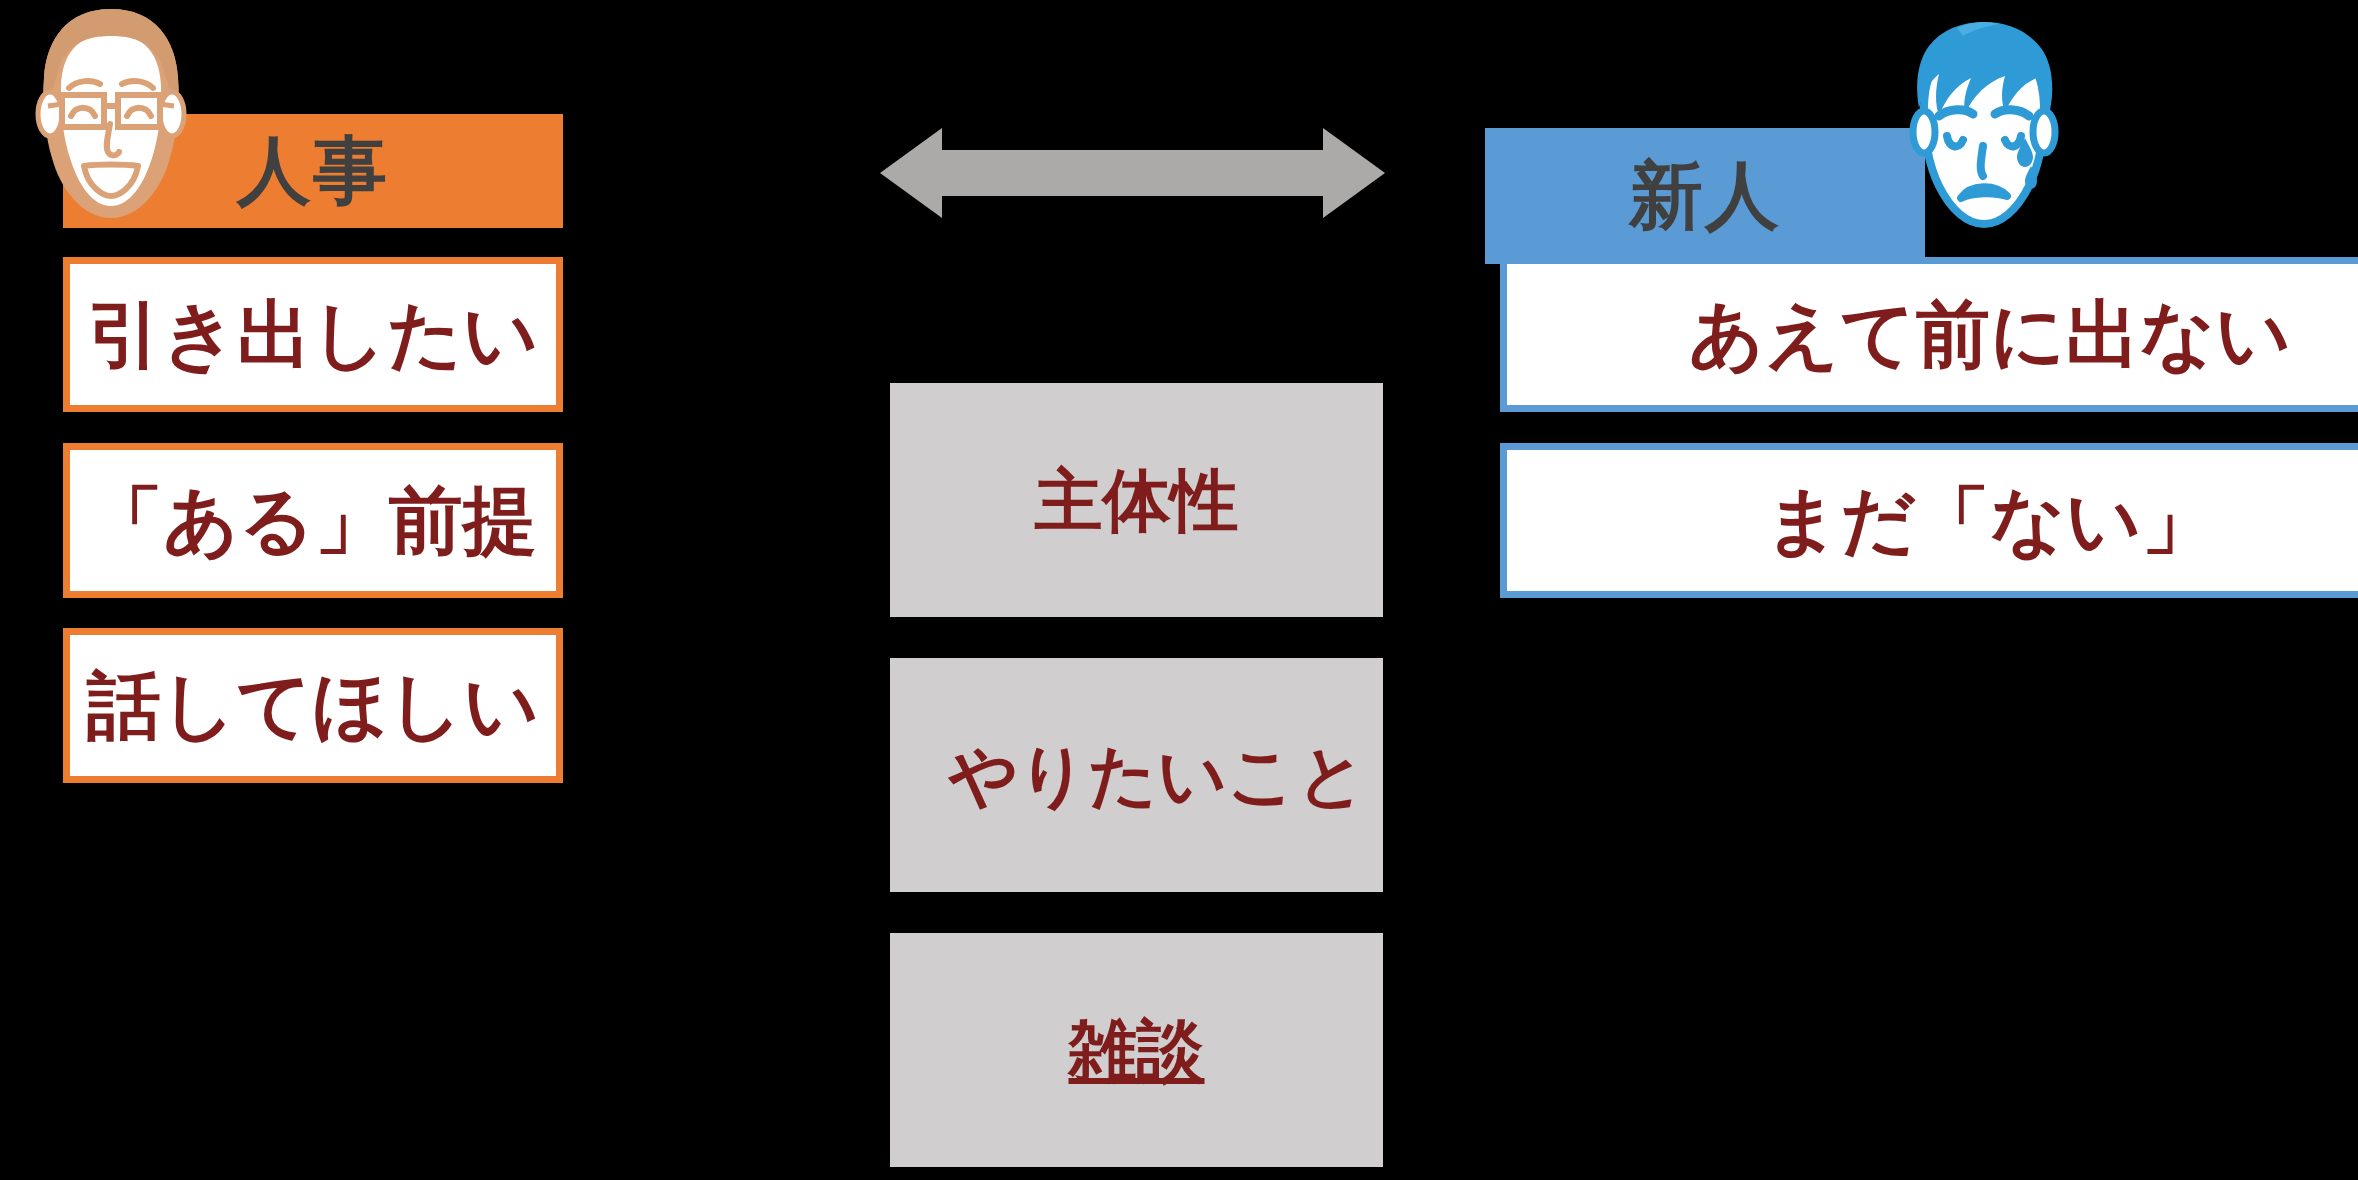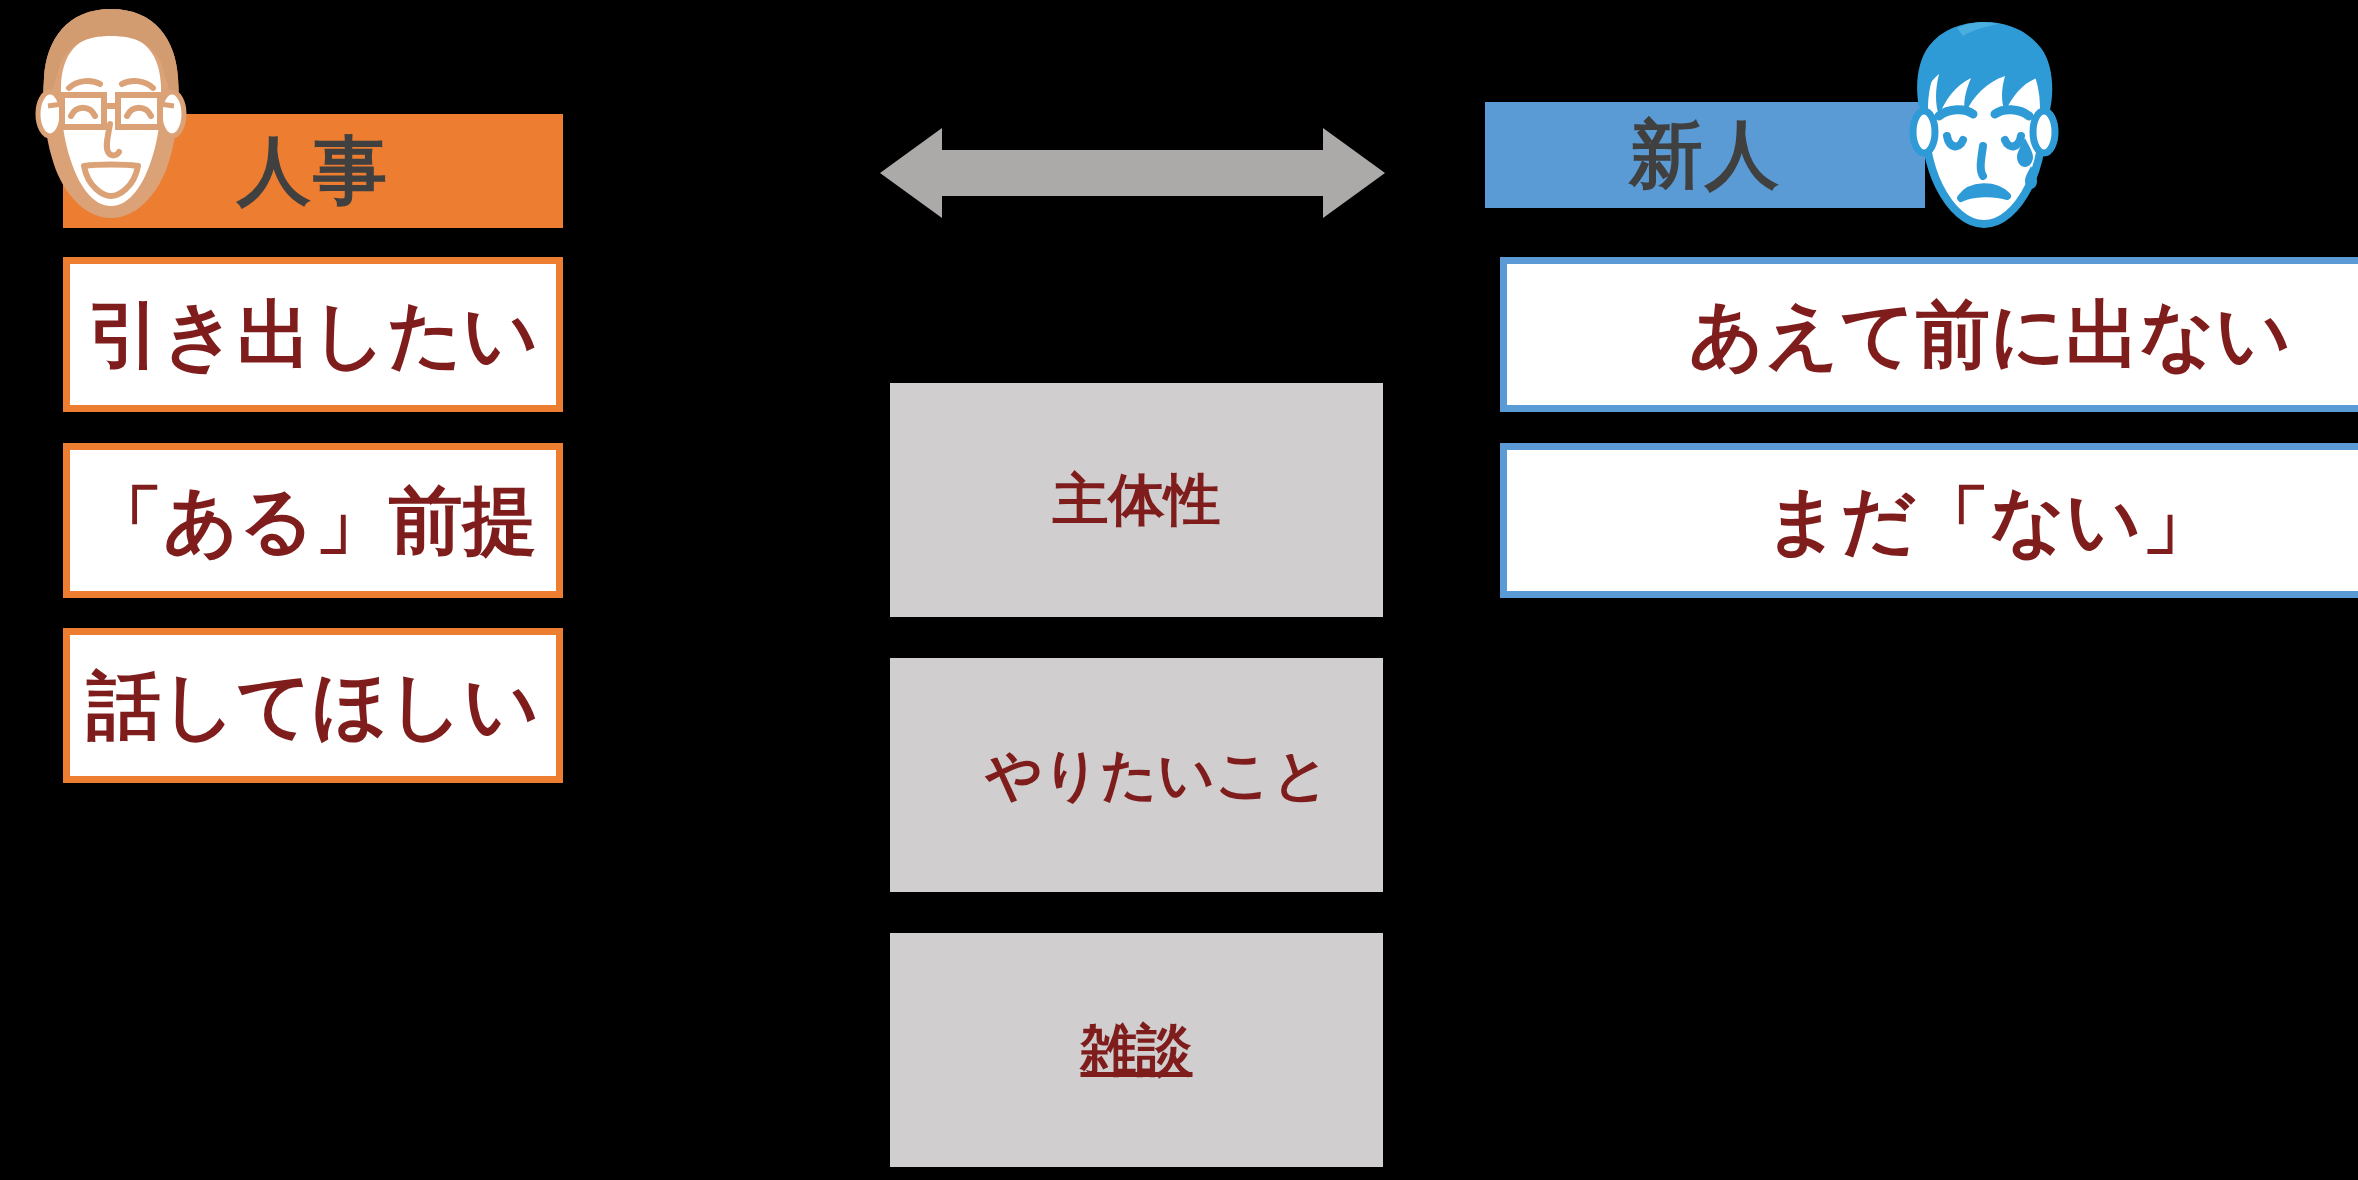--- a/index.html
+++ b/index.html
@@ -24,21 +24,21 @@
     display: flex;
     align-items: center;
     justify-content: center;
     color: #404040;
     font-size: 74px;
     font-weight: 700;
     letter-spacing: 2px;
     line-height: 1;
   }
   .header-left  { left: 63px;   top: 114px; width: 500px; height: 114px; background: #ED7D31; }
-  .header-right { left: 1485px; top: 102px; width: 440px; height: 106px; background: #5B9BD5; }
+  .header-right { left: 1485px; top: 128px; width: 440px; height: 136px; background: #5B9BD5; }
 
   
   .cell {
     position: absolute;
     display: flex;
     align-items: center;
     justify-content: center;
     font-size: 74px;
     font-weight: 700;
     color: #7f1d1d;
@@ -50,21 +50,21 @@
     left: 63px;
     width: 500px;
     background: #FFFFFF;
     border: 7px solid #ED7D31;
   }
   .cell-mid {
     left: 890px;
     width: 493px;
     background: #D0CECE;
     border: 0;
-    font-size: 56px;
+    font-size: 68px;
   }
   .cell-right {
     left: 1500px;
     width: 980px;
     background: #FFFFFF;
     border: 7px solid #5B9BD5;
   }
 
   .row1 { top: 257px; height: 155px; }
   .row2 { top: 443px; height: 155px; }

